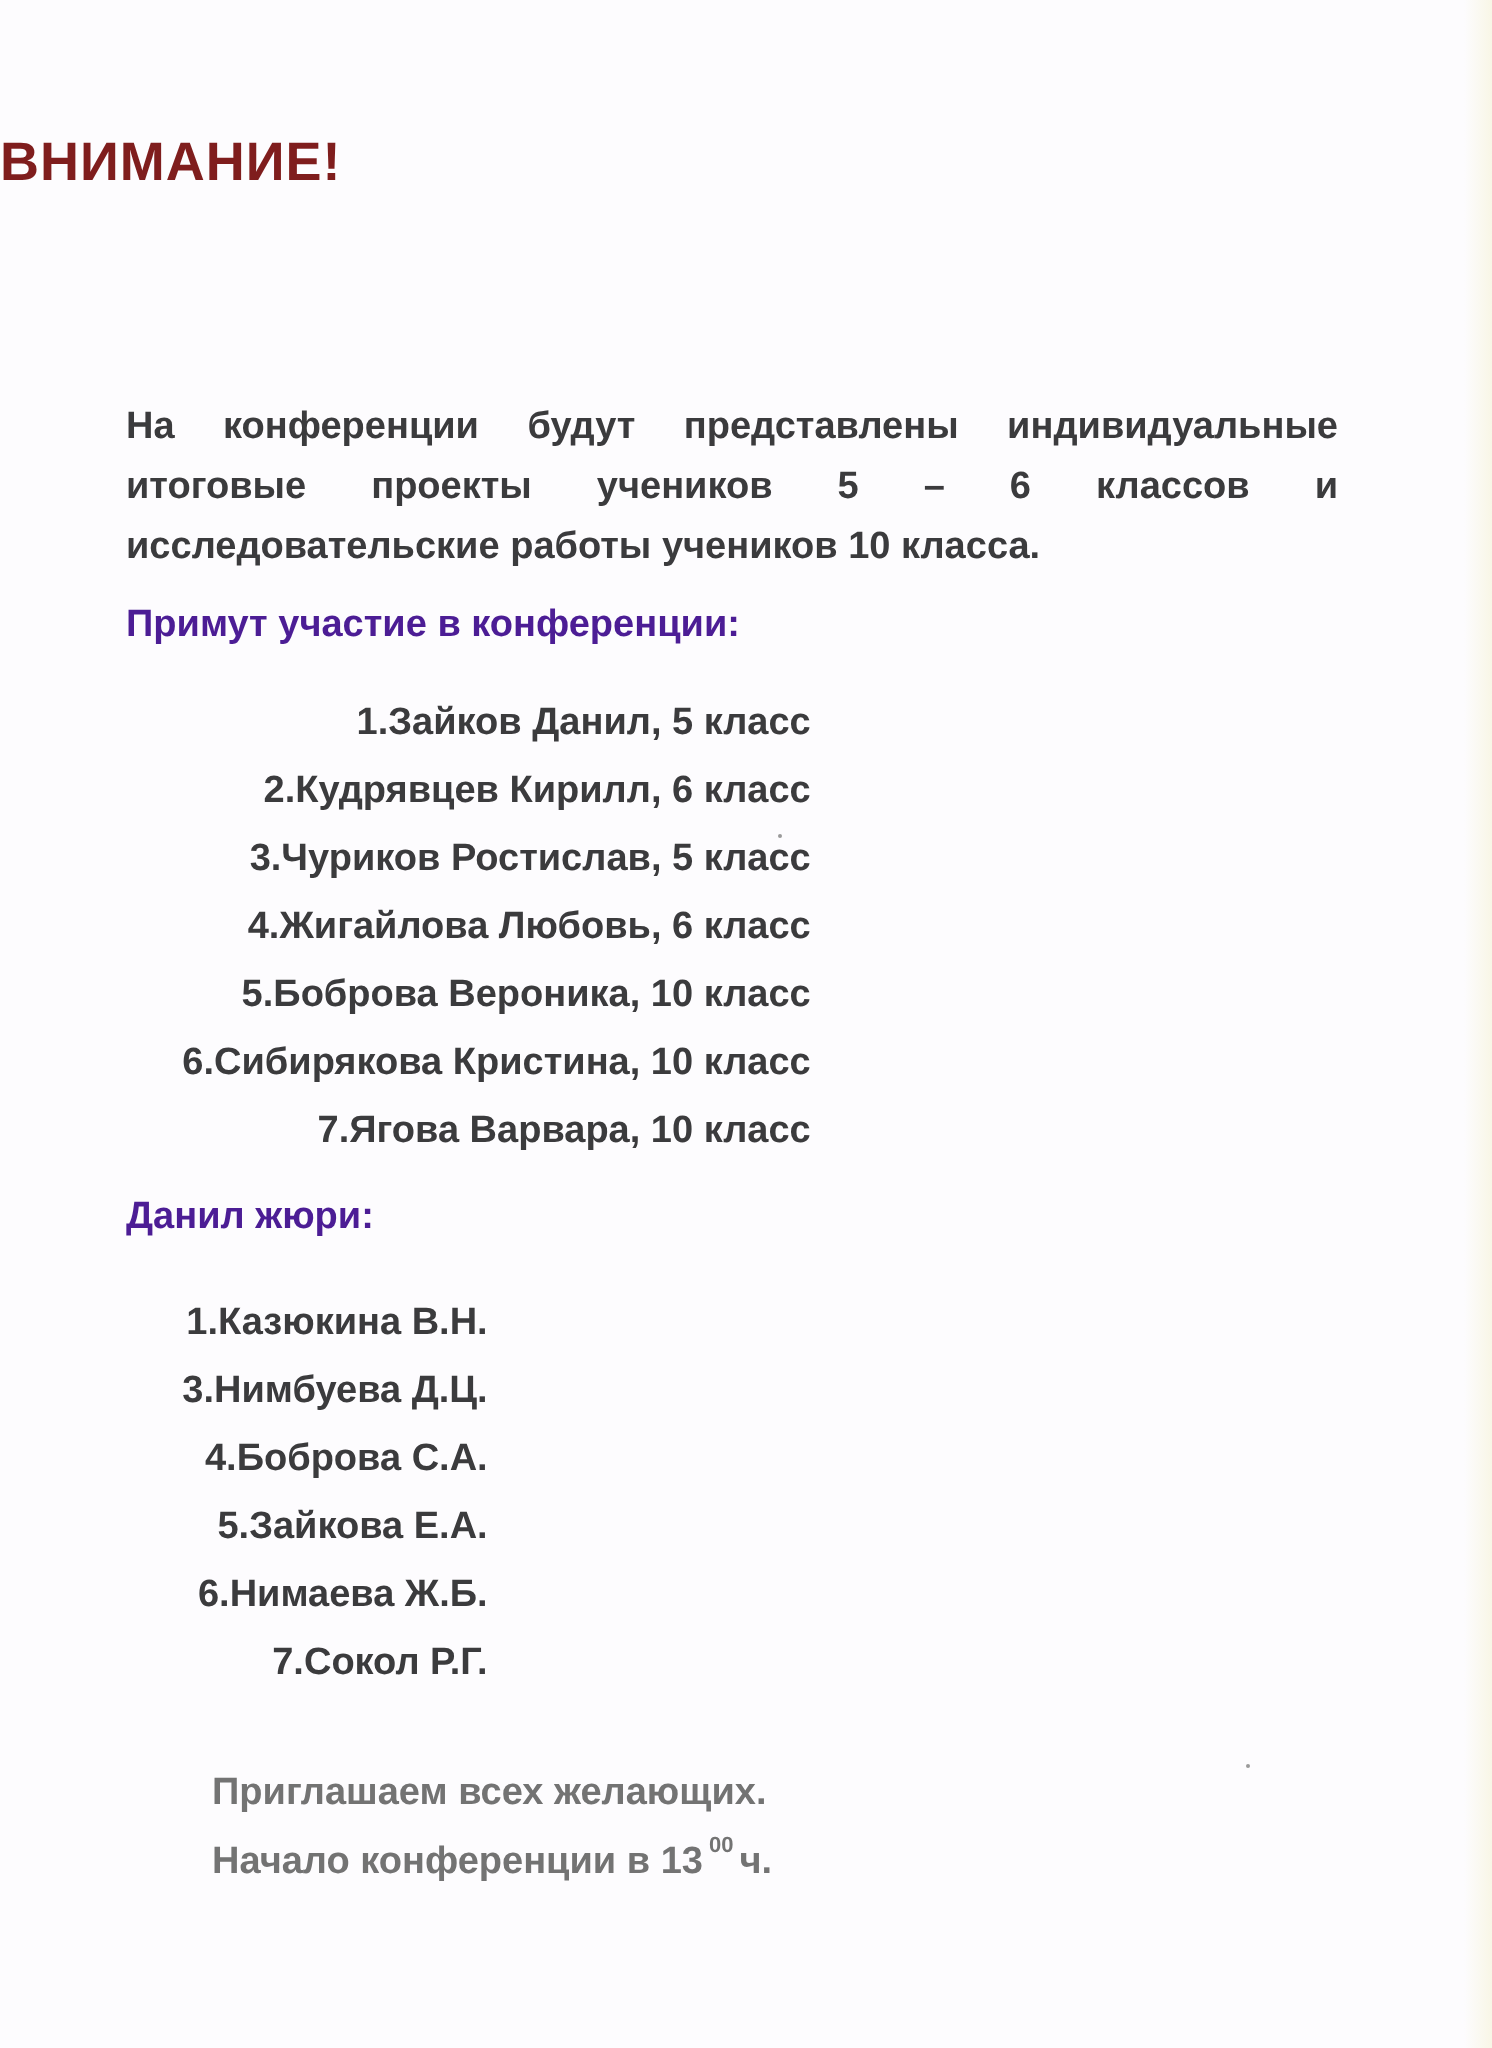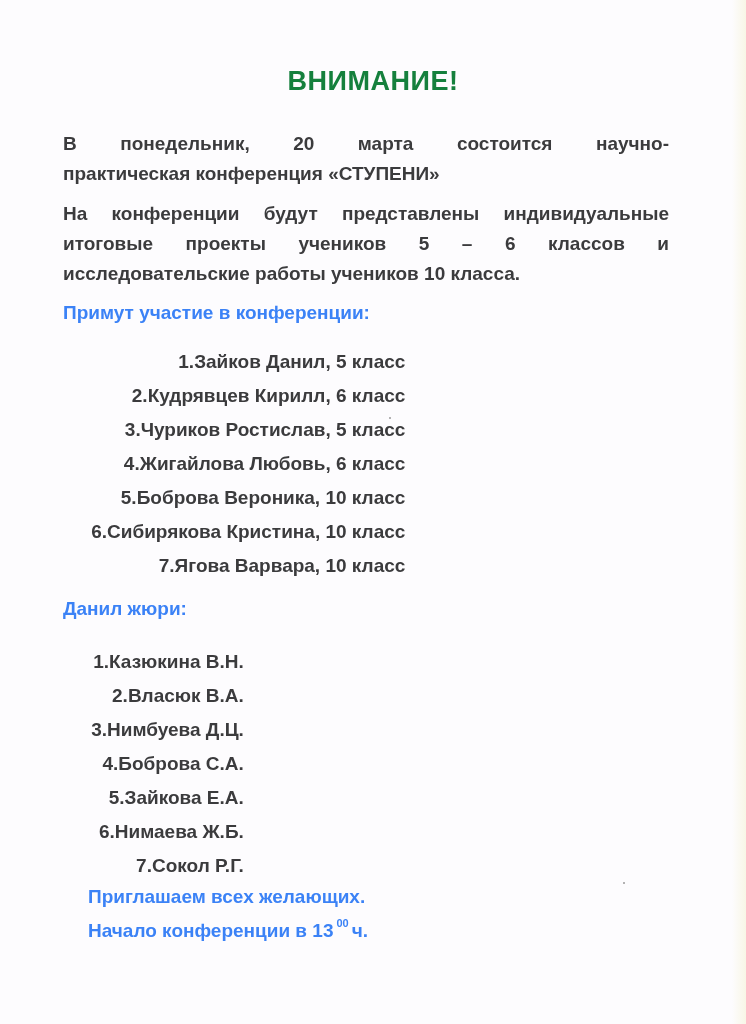--- a/index.html
+++ b/index.html
@@ -28,25 +28,25 @@
       left: 0;
       top: 0;
       width: 746px;
       height: 1024px;
     }
     .title {
       position: absolute;
       top: 66px;
       left: 0;
       width: 746px;
-      text-align: center;
+      text-align: left;
       font-weight: bold;
       font-size: 27px;
       letter-spacing: 0.5px;
-      color: #15803d;
+      color: #7f1d1d;
     }
     .para {
       position: absolute;
       left: 63px;
       width: 606px;
       font-weight: bold;
       font-size: 19px;
       line-height: 30px;
       text-align: justify;
       text-align-last: left;
@@ -64,21 +64,21 @@
     }
     .para.p2 .l.j {
       text-align: justify;
       text-align-last: justify;
     }
     .section-heading {
       position: absolute;
       left: 63px;
       font-weight: bold;
       font-size: 19px;
-      color: #3b82f6;
+      color: #4c1d95;
     }
     .section-heading.participants { top: 302px; }
     .section-heading.jury { top: 598px; }
     .list {
       position: absolute;
       left: 85px;
       margin: 0;
       padding: 0;
       list-style: none;
       text-align: right;
@@ -92,24 +92,24 @@
       color: #3b3b3d;
     }
     .list .num {
       display: inline-block;
       width: 22px;
     }
     .list.participants { top: 345px; }
     .list.jury { top: 645px; }
     .footer-line {
       position: absolute;
-      left: 88px;
+      left: 106px;
       font-weight: bold;
       font-size: 19px;
-      color: #3b82f6;
+      color: #737373;
       white-space: nowrap;
     }
     .footer-line.invite { top: 886px; }
     .footer-line.start { top: 920px; }
     .footer-line sup {
       font-size: 11px;
       position: relative;
       top: -3px;
       margin: 0 3px;
     }
@@ -121,24 +121,20 @@
       border-radius: 50%;
     }
   </style>
 </head>
 <body>
 
 <div class="page">
 
   <div class="title">ВНИМАНИЕ!</div>
 
-  <div class="para p1">
-    <span class="line1">В понедельник, 20 марта состоится научно-</span>
-    <span>практическая конференция «СТУПЕНИ»</span>
-  </div>
 
   <div class="para p2">
     <span class="l j">На конференции будут представлены индивидуальные</span>
     <span class="l j">итоговые проекты учеников 5 – 6 классов и</span>
     <span class="l">исследовательские работы учеников 10 класса.</span>
   </div>
 
   <div class="section-heading participants">Примут участие в конференции:</div>
 
   <ol class="list participants">
@@ -148,21 +144,20 @@
     <li><span class="num">4.</span><span>Жигайлова Любовь, 6 класс</span></li>
     <li><span class="num">5.</span><span>Боброва Вероника, 10 класс</span></li>
     <li><span class="num">6.</span><span>Сибирякова Кристина, 10 класс</span></li>
     <li><span class="num">7.</span><span>Ягова Варвара, 10 класс</span></li>
   </ol>
 
   <div class="section-heading jury">Данил жюри:</div>
 
   <ol class="list jury">
     <li><span class="num">1.</span><span>Казюкина В.Н.</span></li>
-    <li><span class="num">2.</span><span>Власюк В.А.</span></li>
     <li><span class="num">3.</span><span>Нимбуева Д.Ц.</span></li>
     <li><span class="num">4.</span><span>Боброва С.А.</span></li>
     <li><span class="num">5.</span><span>Зайкова Е.А.</span></li>
     <li><span class="num">6.</span><span>Нимаева Ж.Б.</span></li>
     <li><span class="num">7.</span><span>Сокол Р.Г.</span></li>
   </ol>
 
   <div class="footer-line invite">Приглашаем всех желающих.</div>
 
   <div class="footer-line start"><span>Начало конференции в 13</span><sup>00</sup><span>ч.</span></div>

